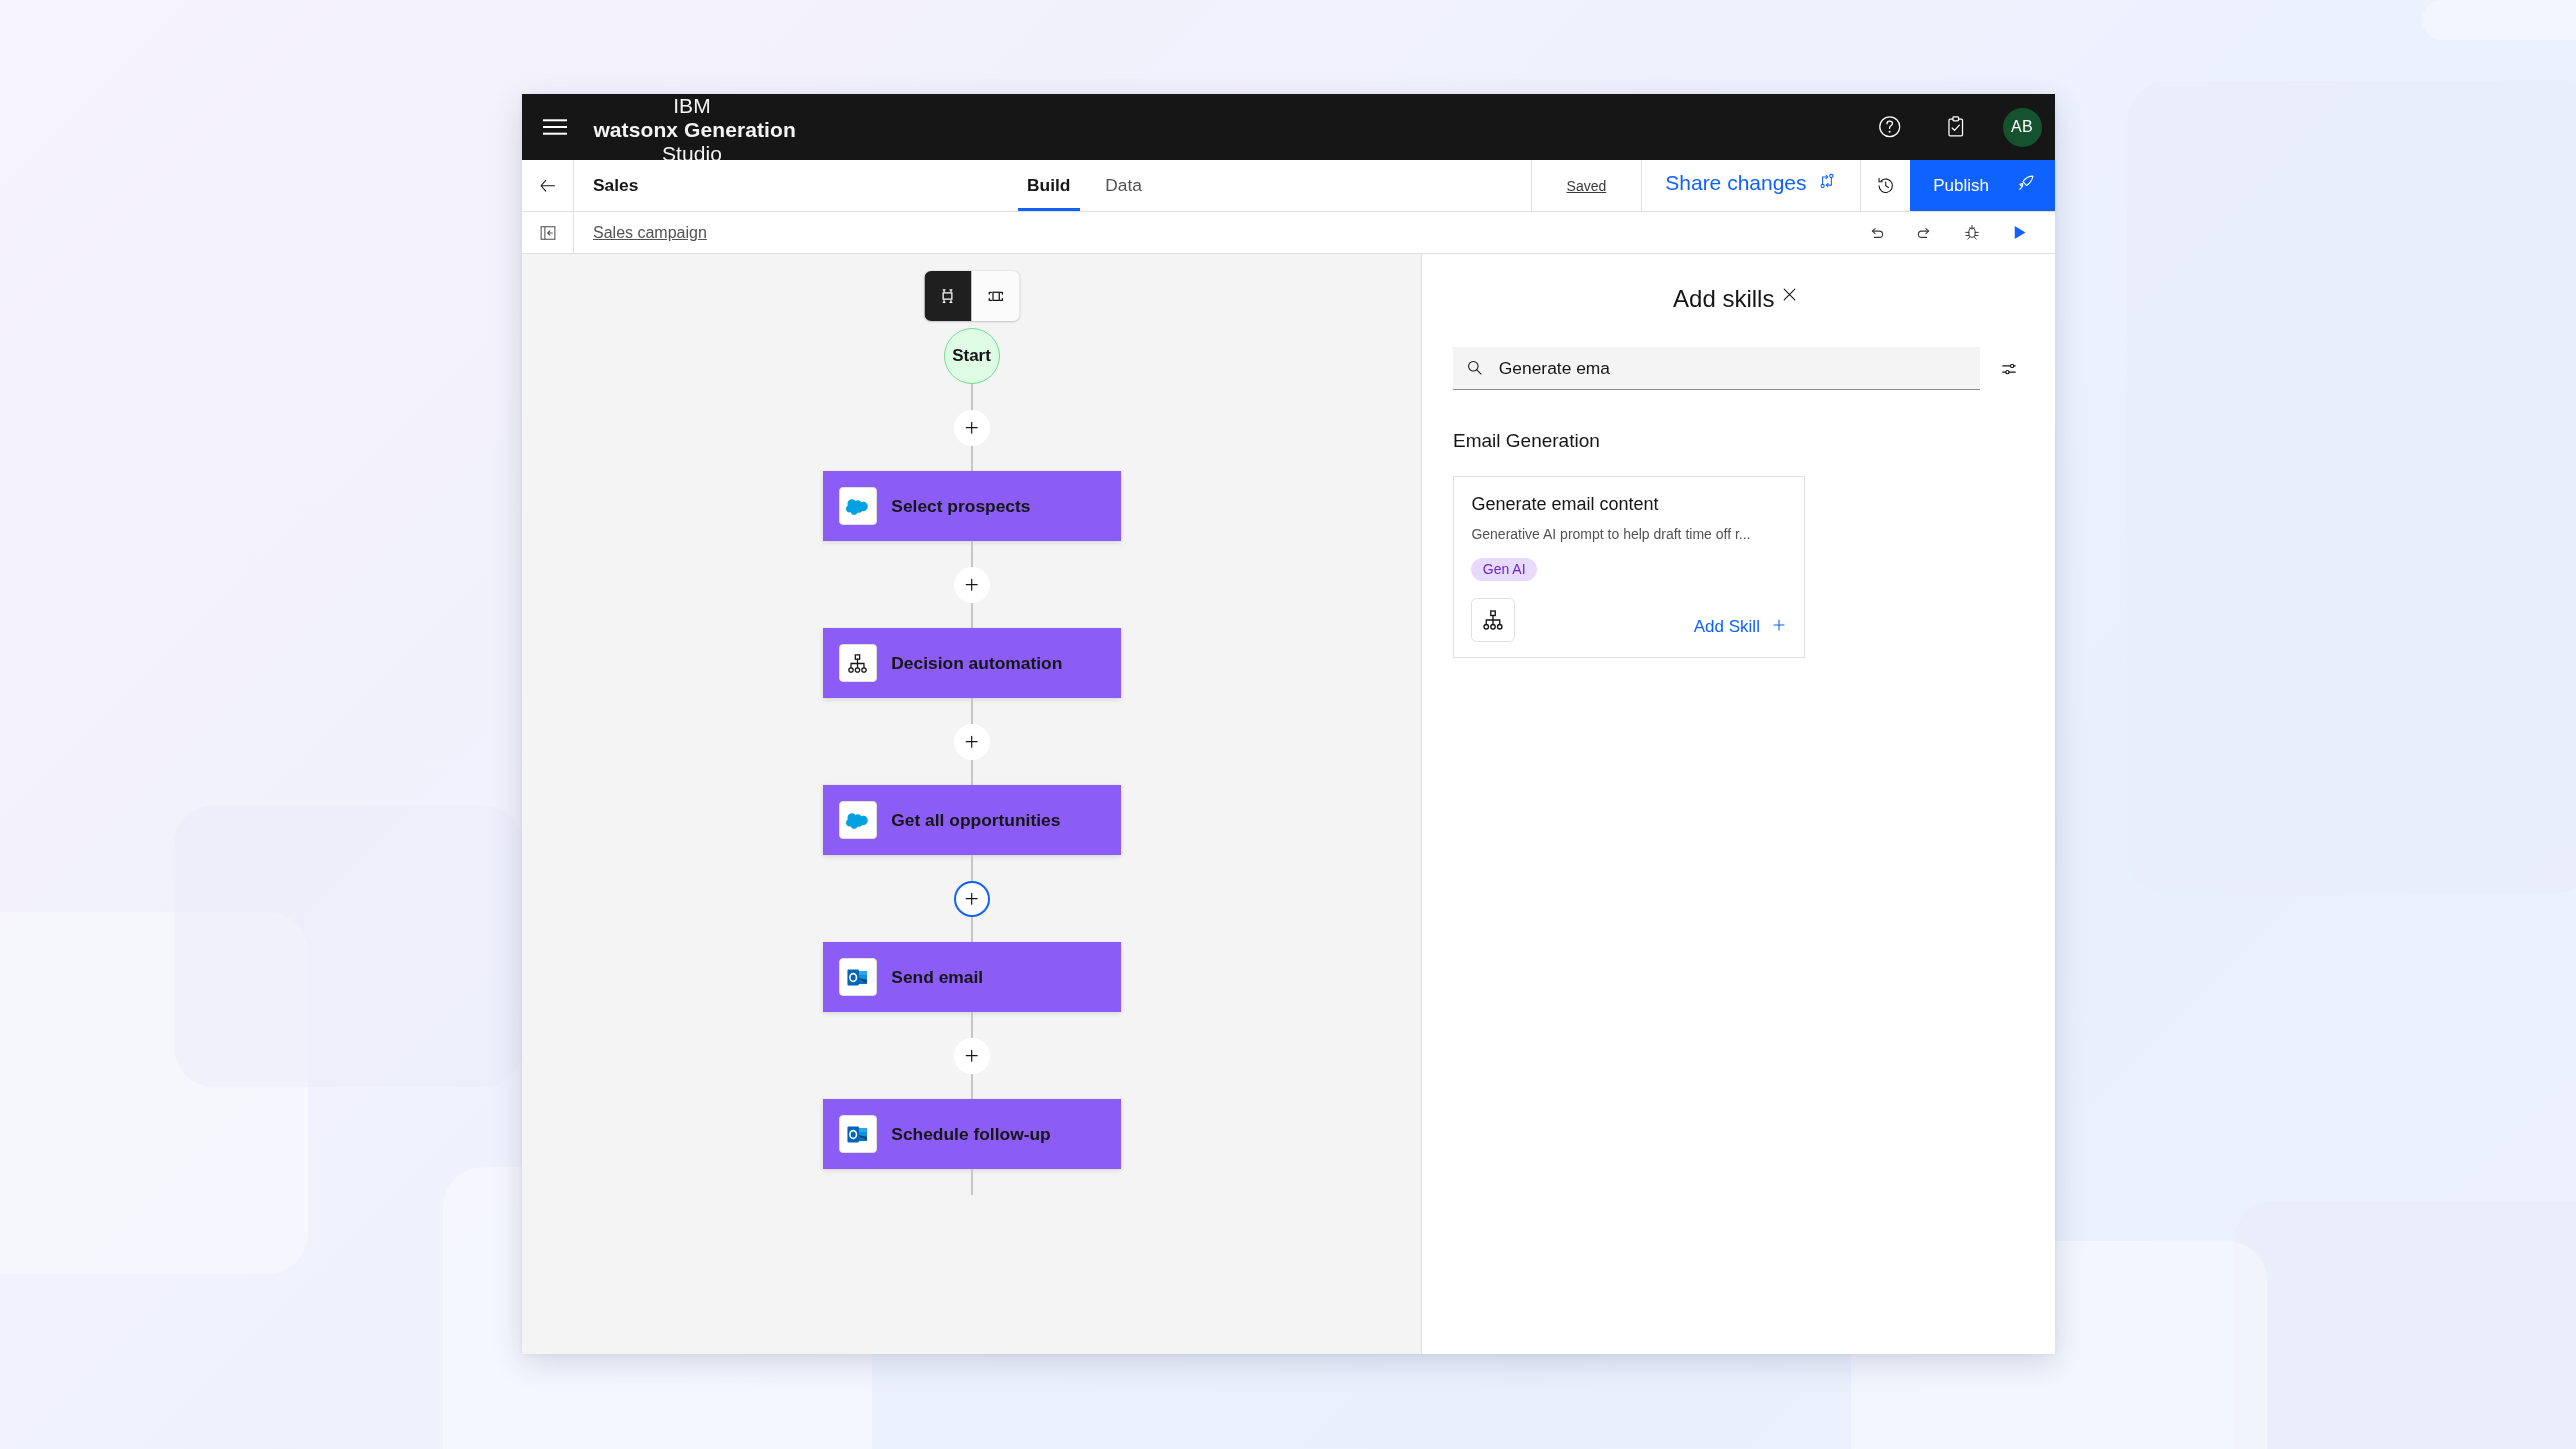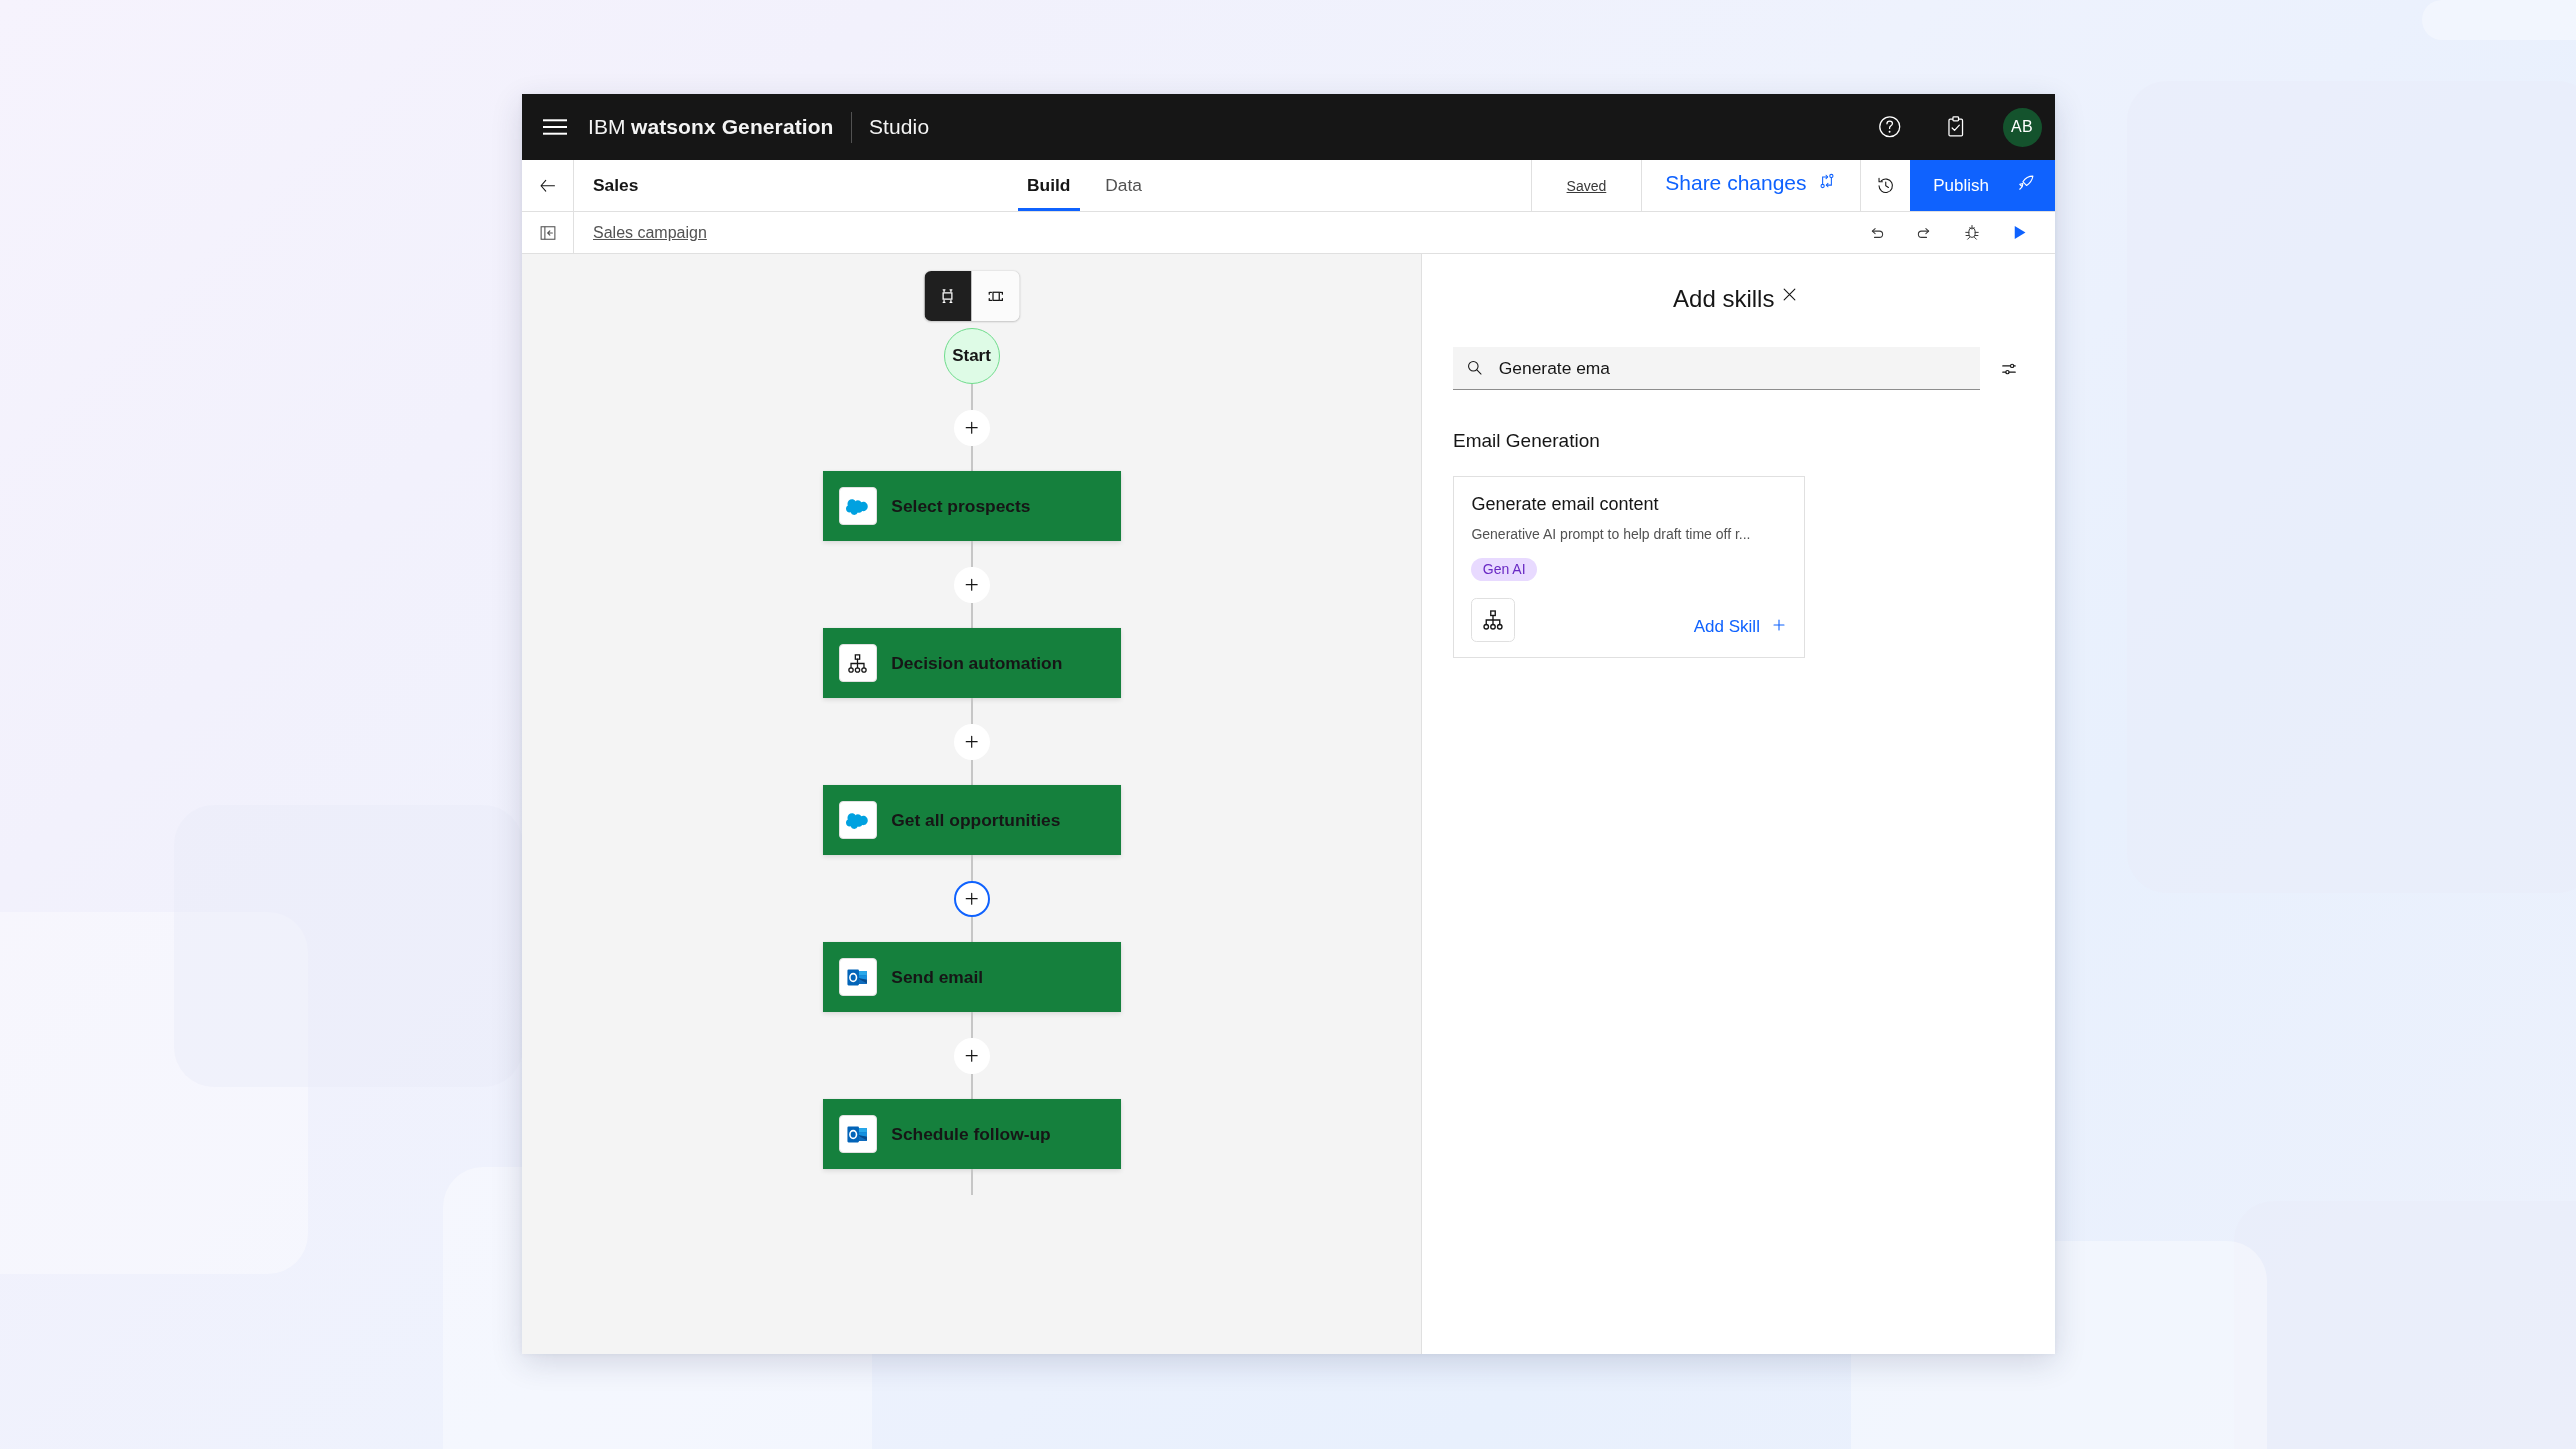--- a/index.html
+++ b/index.html
@@ -42,20 +42,21 @@
     cursor: pointer;
   }
   .hamburger span {
     display: block; width: 24px; height: 1.3px; background: #fff;
     box-shadow: 0 -6.7px 0 #fff, 0 6.7px 0 #fff;
   }
   .brand {
     display: flex; align-items: center;
     font-size: 21px; color: #f4f4f4; letter-spacing: 0.1px;
     height: 100%;
+    flex-direction: column;
   }
   .brand .b-ibm { font-weight: 400; }
   .brand .b-prod { font-weight: 700; margin-left: 5.4px; }
   .brand-sep {
     width: 0.7px; height: 31px; background: #525252;
     margin: 0 17.4px;
   }
   .brand .b-sub { font-weight: 400; color: #f4f4f4; }
 
   .topbar-right { margin-left: auto; display: flex; align-items: center; height: 100%; }
@@ -172,21 +173,21 @@
   }
   .edge { width: 2px; height: 25.5px; background: #c6c6c6; }
   .plus {
     width: 36px; height: 36px; border-radius: 50%;
     background: #fff; display: flex; align-items: center; justify-content: center;
     cursor: pointer;
   }
   .plus.sel { border: 2px solid #0f62fe; }
   .plus svg { display: block; }
   .step {
-    width: 298px; min-height: 70px; background: #15803d;
+    width: 298px; min-height: 70px; background: #8b5cf6;
     box-shadow: 0 2px 4.7px rgba(0,0,0,.10), 0 0 0.7px rgba(0,0,0,.2);
     display: flex; align-items: center; padding: 0 16px; gap: 14.8px;
     cursor: pointer;
   }
   .step-ico {
     width: 38px; height: 38px; border: 0.7px solid #e0e0e0; border-radius: 4px;
     background: #fff; display: flex; align-items: center; justify-content: center;
     flex: 0 0 38px;
   }
   .step-label { font-size: 17.4px; font-weight: 700; color: #161616; }

